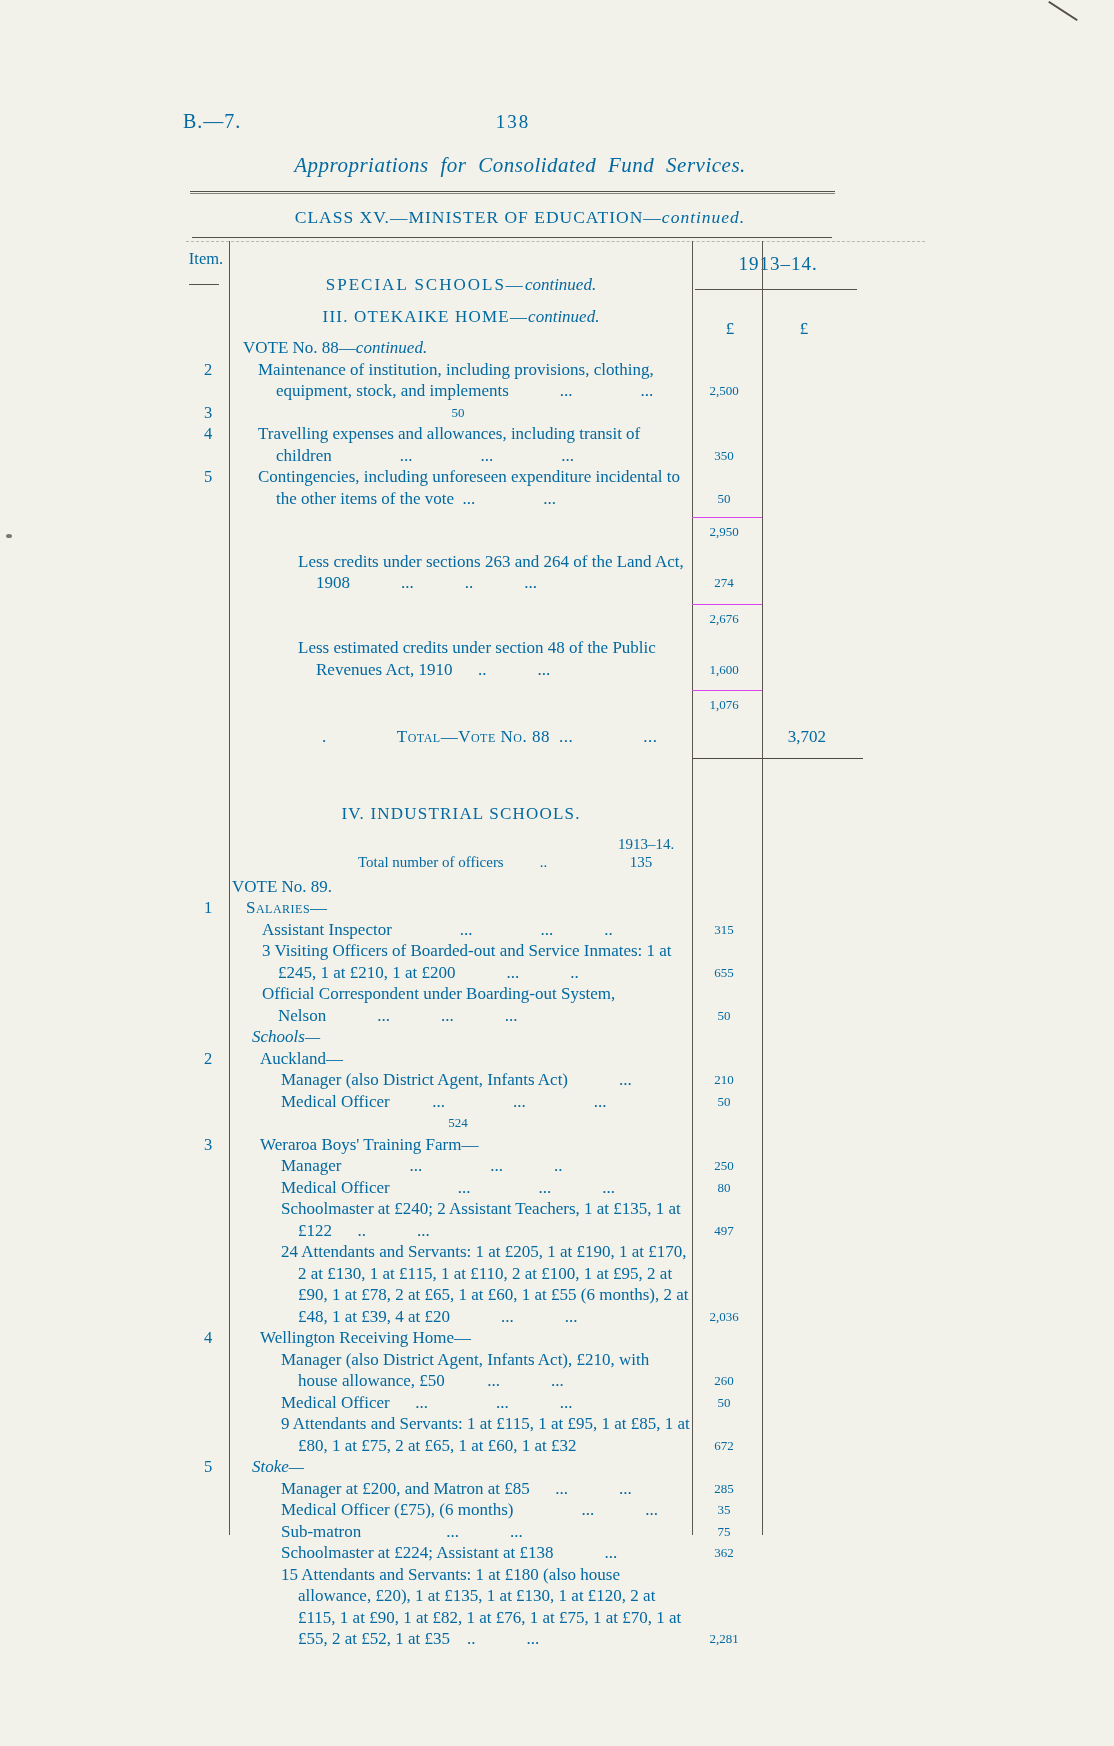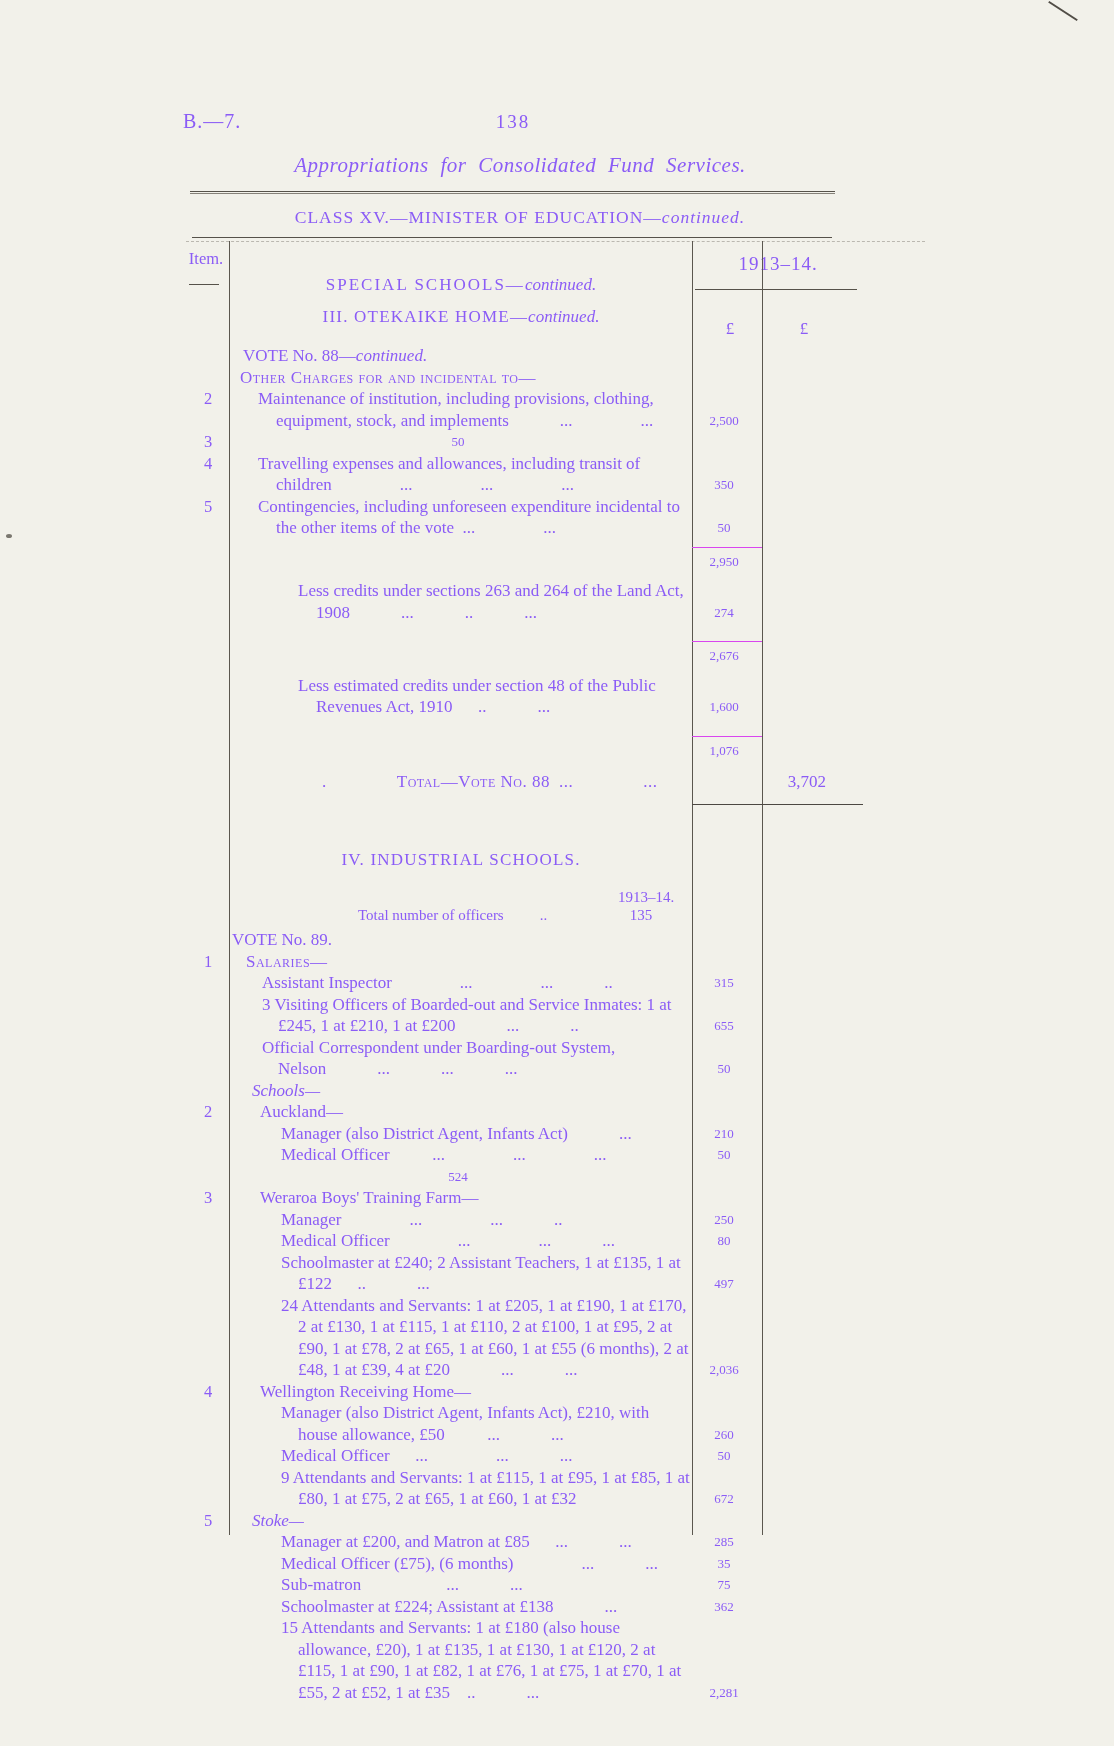--- a/index.html
+++ b/index.html
@@ -1,19 +1,19 @@
 <!DOCTYPE html>
 <html><head>
 <meta charset="utf-8">
 <style>
   * { box-sizing: border-box; }
   html, body { margin: 0; padding: 0; }
   body { background: #d8d6d0; font-family: "Liberation Serif", "DejaVu Serif", serif; }
   .page { position: relative; width: 1114px; height: 1746px; margin: 0 auto;
-          background: #f2f1ea; color: #8b5cf6; overflow: hidden; }
+          background: #f2f1ea; color: #0369a1; overflow: hidden; }
   .abs { position: absolute; }
 
   .doc-ref { left: 183px; top: 110px; font-size: 20px; letter-spacing: 1px; }
   .page-num { left: 483px; top: 111px; width: 60px; text-align: center; font-size: 19px; letter-spacing: 2px; }
   .title { left: 170px; top: 153px; width: 700px; text-align: center; font-style: italic;
            font-size: 21px; word-spacing: 6px; letter-spacing: .5px; }
   .title-rule { left: 190px; top: 191px; width: 645px; height: 3px;
                 border-top: 1px solid #56524a; border-bottom: 1px solid #86827a; }
   .class-heading { left: 170px; top: 207px; width: 700px; text-align: center;
                    font-size: 17.5px; letter-spacing: 1px; }
@@ -56,21 +56,21 @@
   .t-sal { padding-left: 16px; }
   .t-srow { padding-left: 48px; text-indent: -16px; }
   .t-schoolslbl { padding-left: 22px; font-style: italic; }
   .t-school { padding-left: 30px; }
   .t-sub { padding-left: 68px; text-indent: -17px; }
 
   .sumrow .a1 { border-top: 1px solid #d946ef; padding-top: 3px; }
   .rulerow { height: 2px; }
   .rulerow .ruleline { grid-column: 3 / 5; border-top: 1.5px solid #4c4842; margin-right: 62px; }
 
-  .m4 { margin-top: 4px; } .m6 { margin-top: 18px; } .m8 { margin-top: 8px; }
+  .m4 { margin-top: 4px; } .m6 { margin-top: 10px; } .m8 { margin-top: 8px; }
   .m10 { margin-top: 10px; } .m44 { margin-top: 44px; }
 
   .officers-year { padding-left: 388px; font-size: 15px; line-height: 18px; }
   .officers-line { padding-left: 128px; font-size: 15px; line-height: 19px; }
   .gap { margin-left: 2.4em; }
   .gap2 { margin-left: 5.5em; }
 </style>
 </head>
 <body>
 
@@ -113,26 +113,20 @@
       <div class="a2"></div>
     </div>
 
     <div class="row m6">
       <div class="itm"></div>
       <div class="txt t-vote"><span>VOTE No. 88—</span><span class="it">continued.</span></div>
       <div class="a1"></div>
       <div class="a2"></div>
     </div>
 
-    <div class="row">
-      <div class="itm"></div>
-      <div class="txt t-group sc">Other Charges for and incidental to—</div>
-      <div class="a1"></div>
-      <div class="a2"></div>
-    </div>
 
     <div class="row">
       <div class="itm">2</div>
       <div class="txt t-item">Maintenance of institution, including provisions, clothing, equipment, stock, and implements   ...    ...</div>
       <div class="a1">2,500</div>
       <div class="a2"></div>
     </div>
 
     <div class="row">
       <div class="itm">3</div>

